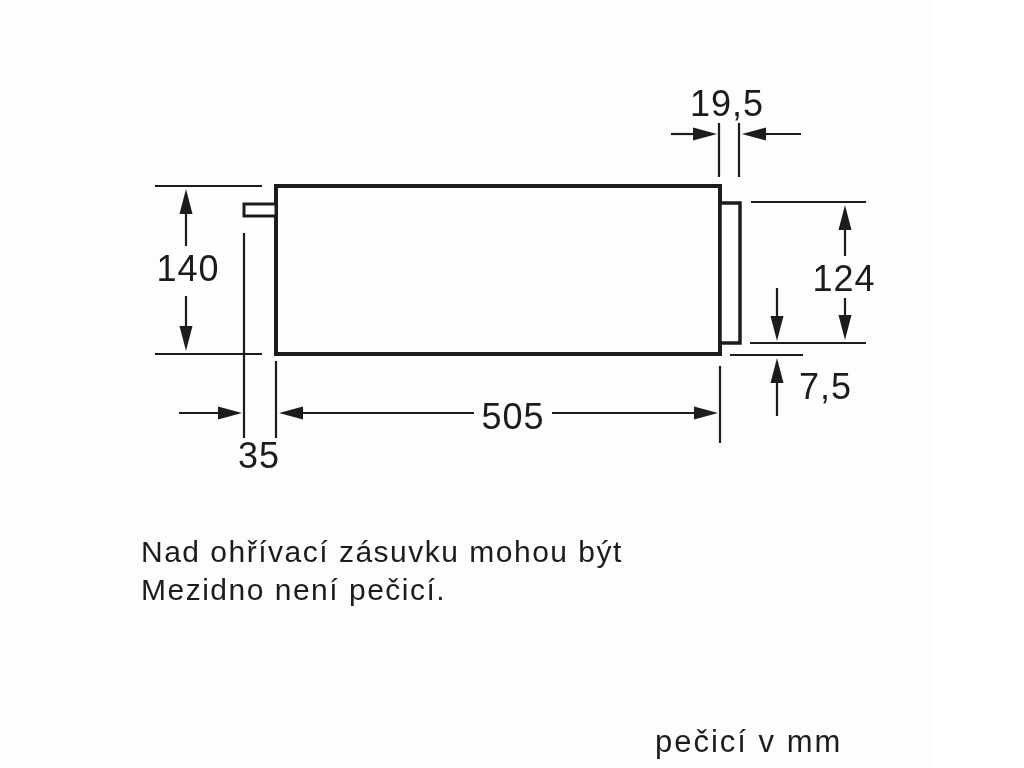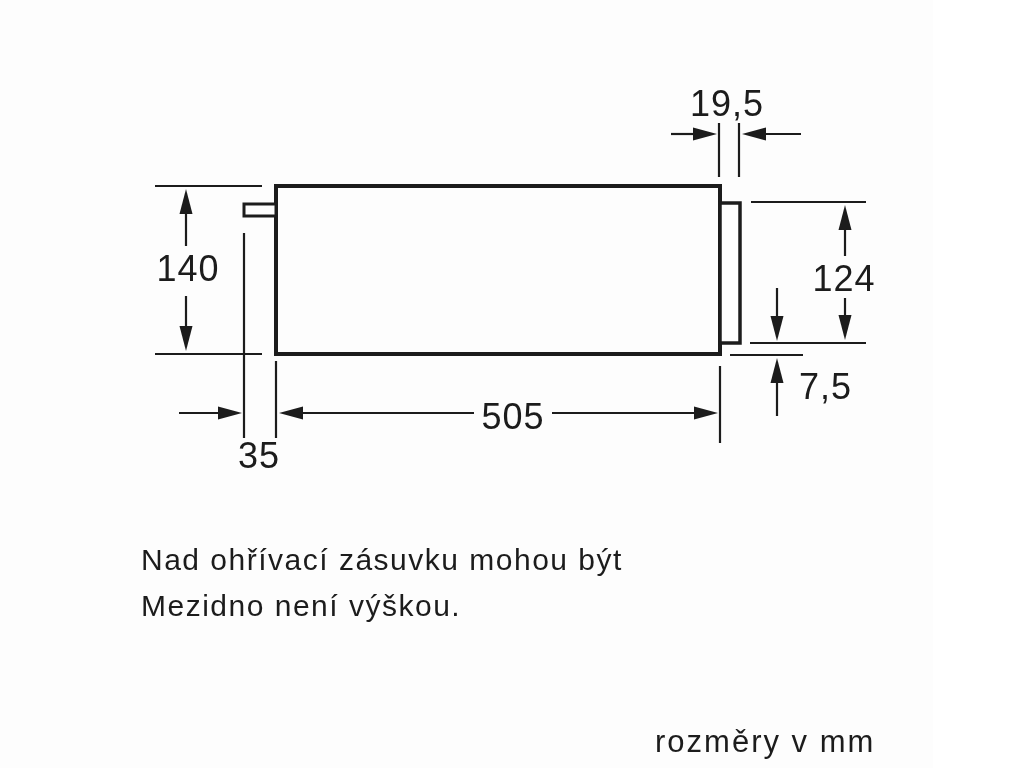--- a/index.html
+++ b/index.html
@@ -29,21 +29,21 @@
   }
   .note {
     position: absolute;
     left: 141px;
     top: 533px;
     font-size: 30px;
     line-height: 38px;
     letter-spacing: 1.5px;
     white-space: nowrap;
   }
-  .note span { display: block; margin-top: 8px; }
+  .note span { display: block; }
   .caption {
     position: absolute;
     left: 655px;
     top: 724px;
     font-size: 31px;
     letter-spacing: 2px;
     white-space: nowrap;
   }
 </style>
 </head>
@@ -111,18 +111,18 @@
     <g stroke-width="2.2">
       <path d="M244 233 V438"></path>
       <path d="M179 413 H221"></path>
       <polygon points="242,413 218,406.5 218,419.5" fill="#1c1c1c" stroke="none"></polygon>
       <text x="259" y="468" text-anchor="middle" class="dim-label" stroke="none">35</text>
     </g>
   </svg>
 
   <div class="note">
     <span>Nad ohřívací zásuvku mohou být</span>
-    <span>Mezidno není výškou.</span>
+    <span>Mezidno není pečicí.</span>
   </div>
 
-  <div class="caption">rozměry v mm</div>
+  <div class="caption">pečicí v mm</div>
 
 </div>
 
 </body></html>

